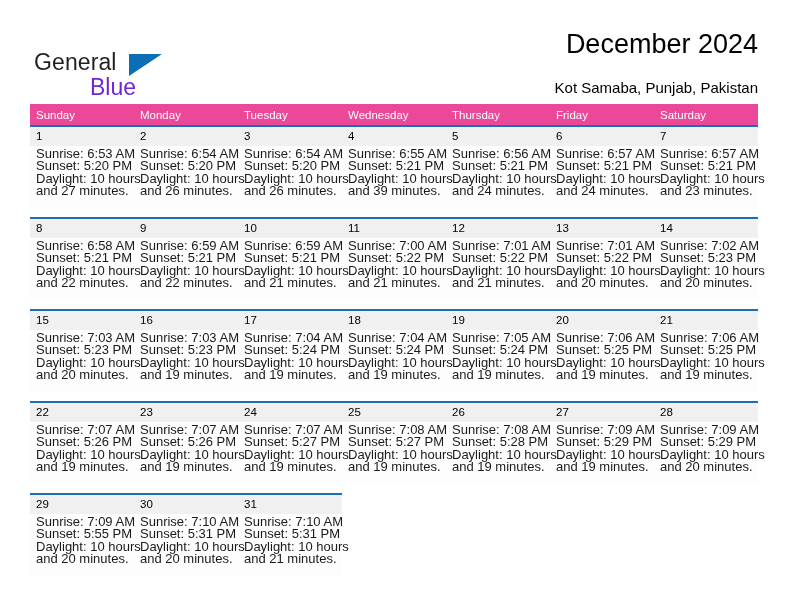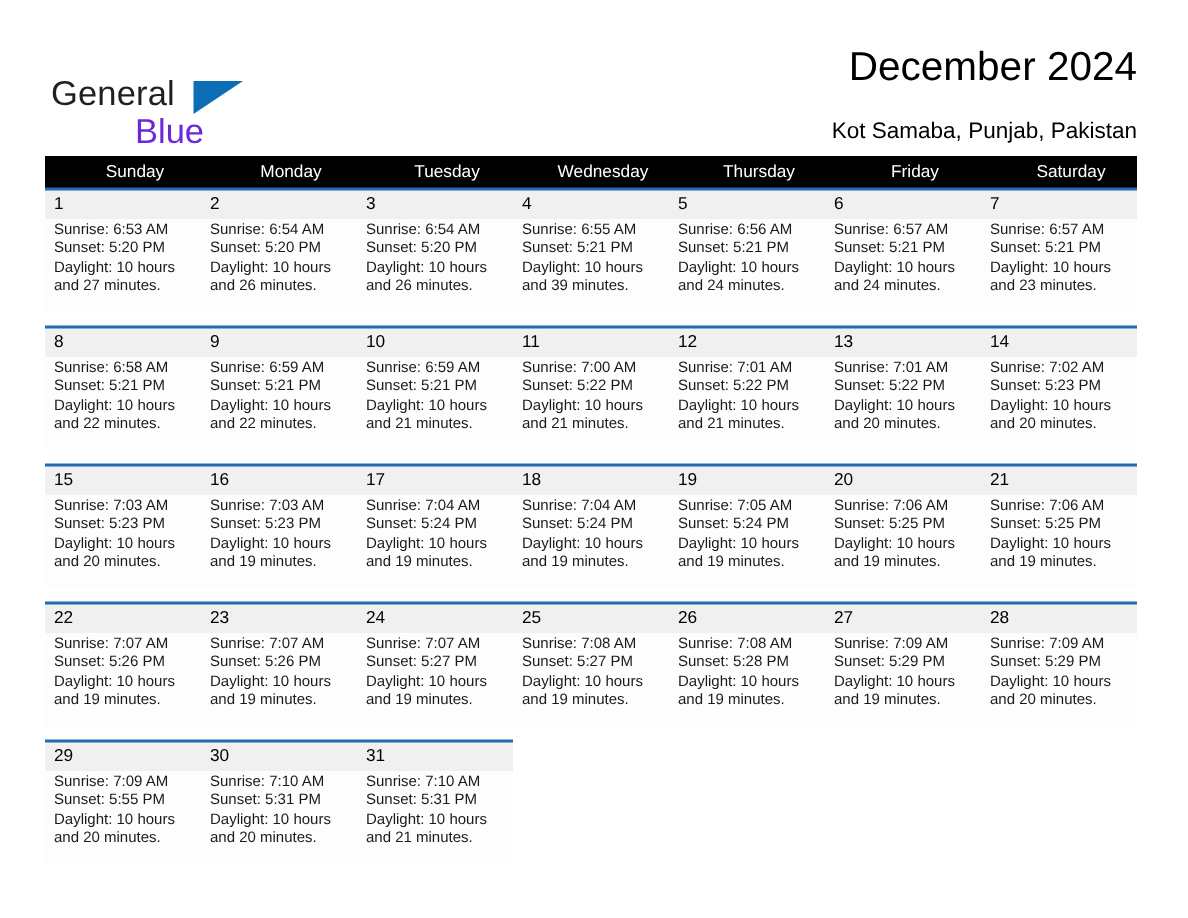--- a/index.html
+++ b/index.html
@@ -90,26 +90,26 @@
   .calendar {
     position: absolute;
     left: 30px;
     top: 104px;
     width: 728px;
     border-collapse: collapse;
     table-layout: fixed;
   }
 
   .calendar th {
-    background: #000000;
+    background: #ec4899;
     color: #ffffff;
     font-size: 11.5px;
     font-weight: normal;
-    text-align: center;
-    padding: 4px 0 4px 16px;
+    text-align: left;
+    padding: 4px 0 4px 6px;
     height: 13px;
     border: none;
   }
 
   .week-sep td {
     height: 9px;
     padding: 0;
     border: none;
     background: #ffffff;
   }
@@ -119,21 +119,21 @@
     border-top: 2px solid #1f6cb0;
     font-size: 11.5px;
     color: #000000;
     padding: 3px 0 3px 6px;
     height: 13px;
     vertical-align: top;
   }
 
   .detail-row td {
     background: #fdfdfd;
-    font-size: 10px;
+    font-size: 13px;
     color: #1a1a1a;
     padding: 2px 0 4px 6px;
     vertical-align: top;
     line-height: 12.4px;
     height: 56px;
     border: none;
     margin-left: 28px;
   }
 
   .detail-row td div {

